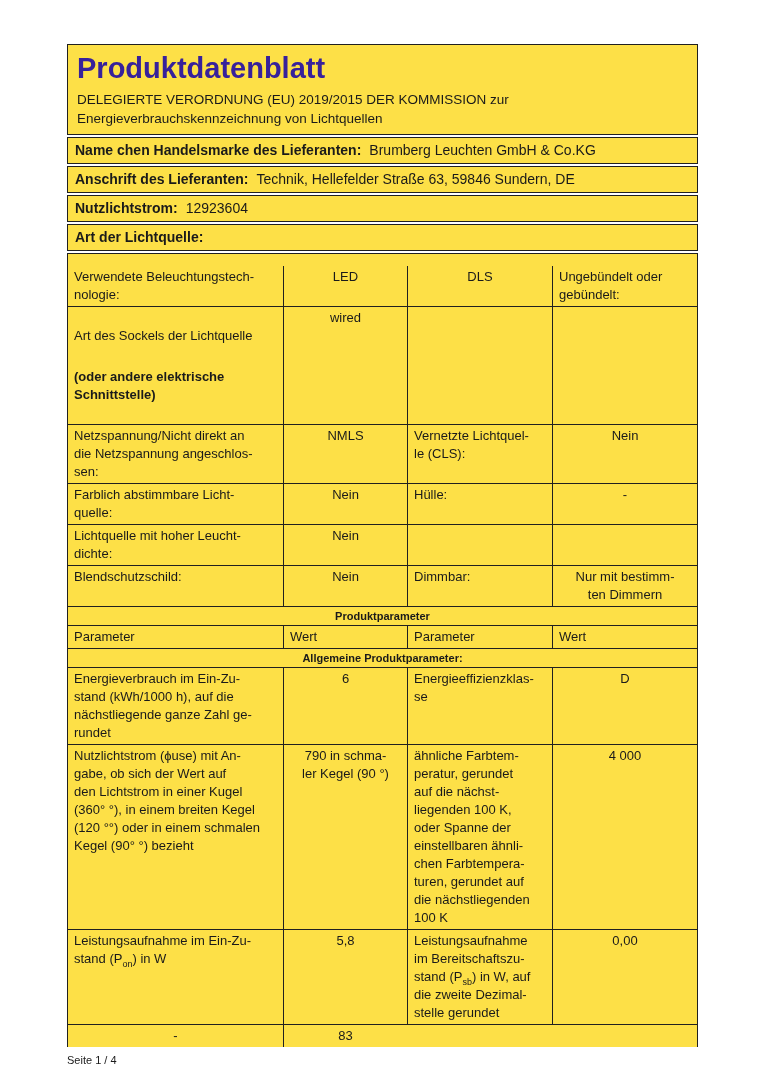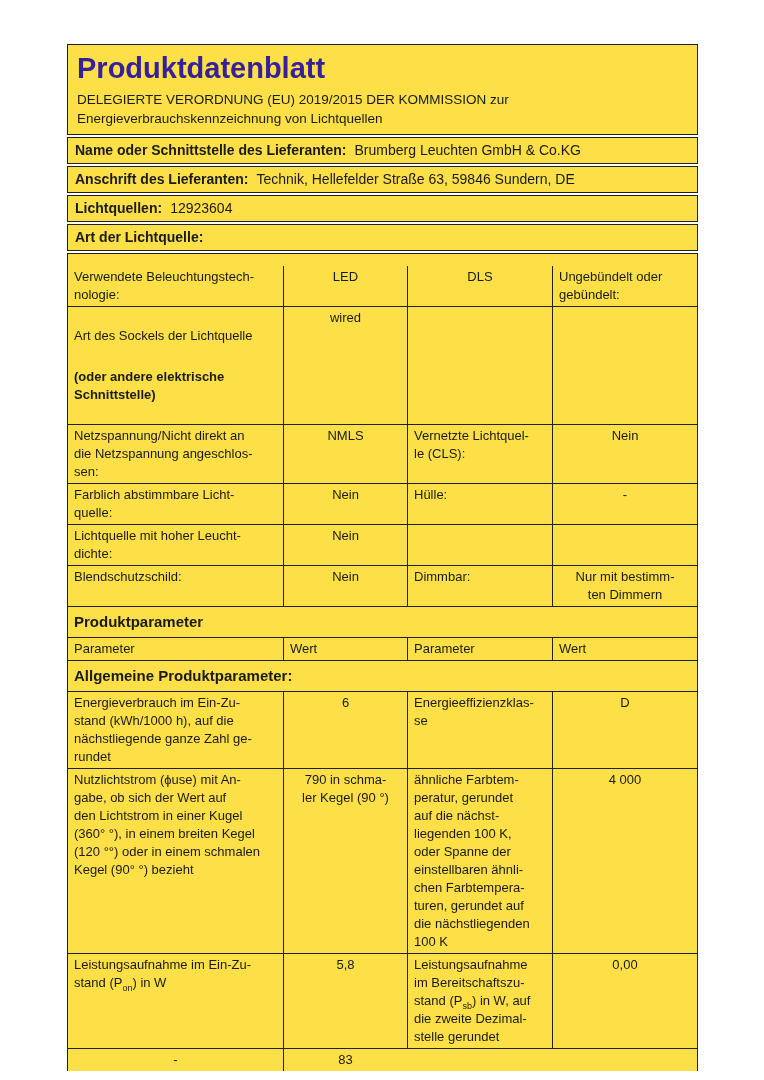--- a/index.html
+++ b/index.html
@@ -52,24 +52,25 @@
   .td {
     padding: 2px 6px;
     font-size: 13px;
     line-height: 18px;
     white-space: pre-line;
   }
   .td + .td { border-left: 1.5px solid #202020; }
   .val-cell { text-align: center; }
   .span-row {
     border-top: 1.5px solid #202020;
+    text-align: center;
     font-weight: bold;
-    font-size: 15px;
+    font-size: 11px;
     line-height: 18px;
-    padding: 6px 6px;
+    padding: 0 6px;
   }
   .p2 { margin-top: 5px; font-weight: bold; }
   sub.subsc { font-size: 9px; line-height: 0; }
 
   .footer {
     width: 631px;
     font-size: 11px;
     padding: 7px 4px 0 0;
     color: #1a1a1a;
   }
@@ -79,27 +80,27 @@
 
 <div class="doc">
 
   <section class="box header-box">
     <h1 class="title">Produktdatenblatt</h1>
     <p class="subtitle">DELEGIERTE VERORDNUNG (EU) 2019/2015 DER KOMMISSION zur
 Energieverbrauchskennzeichnung von Lichtquellen</p>
   </section>
 
   <section class="box info-row">
-    <span class="lbl">Name oder Schnittstelle des Lieferanten:</span><span class="val">Brumberg Leuchten GmbH &amp; Co.KG</span>
+    <span class="lbl">Name chen Handelsmarke des Lieferanten:</span><span class="val">Brumberg Leuchten GmbH &amp; Co.KG</span>
   </section>
   <section class="box info-row">
     <span class="lbl">Anschrift des Lieferanten:</span><span class="val">Technik, Hellefelder Straße 63, 59846 Sundern, DE</span>
   </section>
   <section class="box info-row">
-    <span class="lbl">Lichtquellen:</span><span class="val">12923604</span>
+    <span class="lbl">Nutzlichtstrom:</span><span class="val">12923604</span>
   </section>
   <section class="box info-row">
     <span class="lbl">Art der Lichtquelle:</span><span class="val"></span>
   </section>
 
   <section class="box table">
 
     <div class="tr">
       <div class="td">Verwendete Beleuchtungstech-
 nologie:</div>

